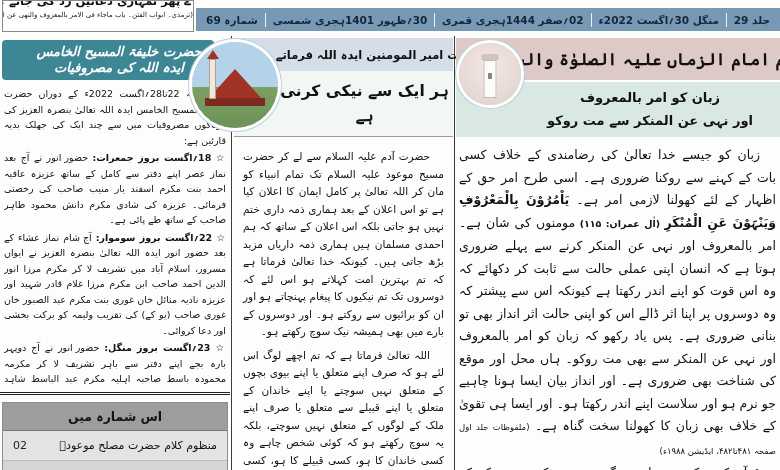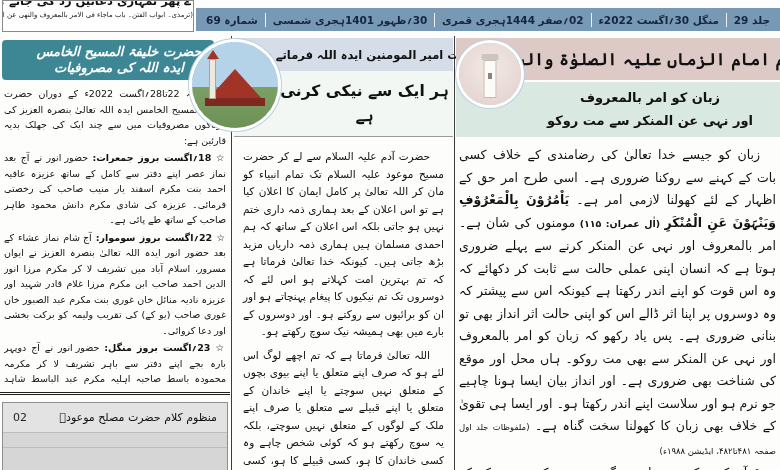--- a/index.html
+++ b/index.html
@@ -195,20 +195,21 @@
     <p class="intro">مورخہ 22تا28؍اگست 2022ء کے دوران حضرت خلیفۃ المسیح الخامس ایدہ اللہ تعالیٰ بنصرہ العزیز کی گوناگوں مصروفیات میں سے چند ایک کی جھلک بدیہ قارئین ہے:</p>
     <p class="entry"><span class="lead">☆ 18؍اگست بروز جمعرات:</span> <span>حضور انور نے آج بعد نماز عصر اپنے دفتر سے کامل کے ساتھ عزیزہ عافیہ احمد بنت مکرم اسفند یار منیب صاحب کی رخصتی فرمائی۔ عزیزہ کی شادی مکرم دانش محمود طاہر صاحب کے ساتھ طے پائی ہے۔</span></p>
     <p class="entry"><span class="lead">☆ 22؍اگست بروز سوموار:</span> <span>آج شام نماز عشاء کے بعد حضور انور ایدہ اللہ تعالیٰ بنصرہ العزیز نے ایوان مسرور، اسلام آباد میں تشریف لا کر مکرم مرزا انور الدین احمد صاحب ابن مکرم مرزا غلام قادر شہید اور عزیزہ نادیہ منائل خان غوری بنت مکرم عبد الصبور خان غوری صاحب (یو کے) کی تقریب ولیمہ کو برکت بخشی اور دعا کروائی۔</span></p>
     <p class="entry"><span class="lead">☆ 23؍اگست بروز منگل:</span> <span>حضور انور نے آج دوپہر بارہ بجے اپنے دفتر سے باہر تشریف لا کر مکرمہ محمودہ باسط صاحبہ اہلیہ مکرم عبد الباسط شاہد صاحب یو کے کی نماز جنازہ حاضر اور سات مرحومین کی نماز جنازہ غائب پڑھائی۔</span></p>
 
   </div>
 
   <div class="hrule"></div>
 
   <div class="toc">
+    <div class="toc-header">اس شمارہ میں</div>
     <div class="toc-row">
       <span>منظوم کلام حضرت مصلح موعودؓ</span>
       <span class="toc-page">02</span>
     </div>
     <div class="toc-row toc-row-partial"></div>
   </div>
 
   <div class="mid-h1">حضرت امیر المومنین ایدہ اللہ فرماتے ہیں:</div>
   <div class="mid-h2">
     <span>ہر ایک سے نیکی کرنی ہے</span>

